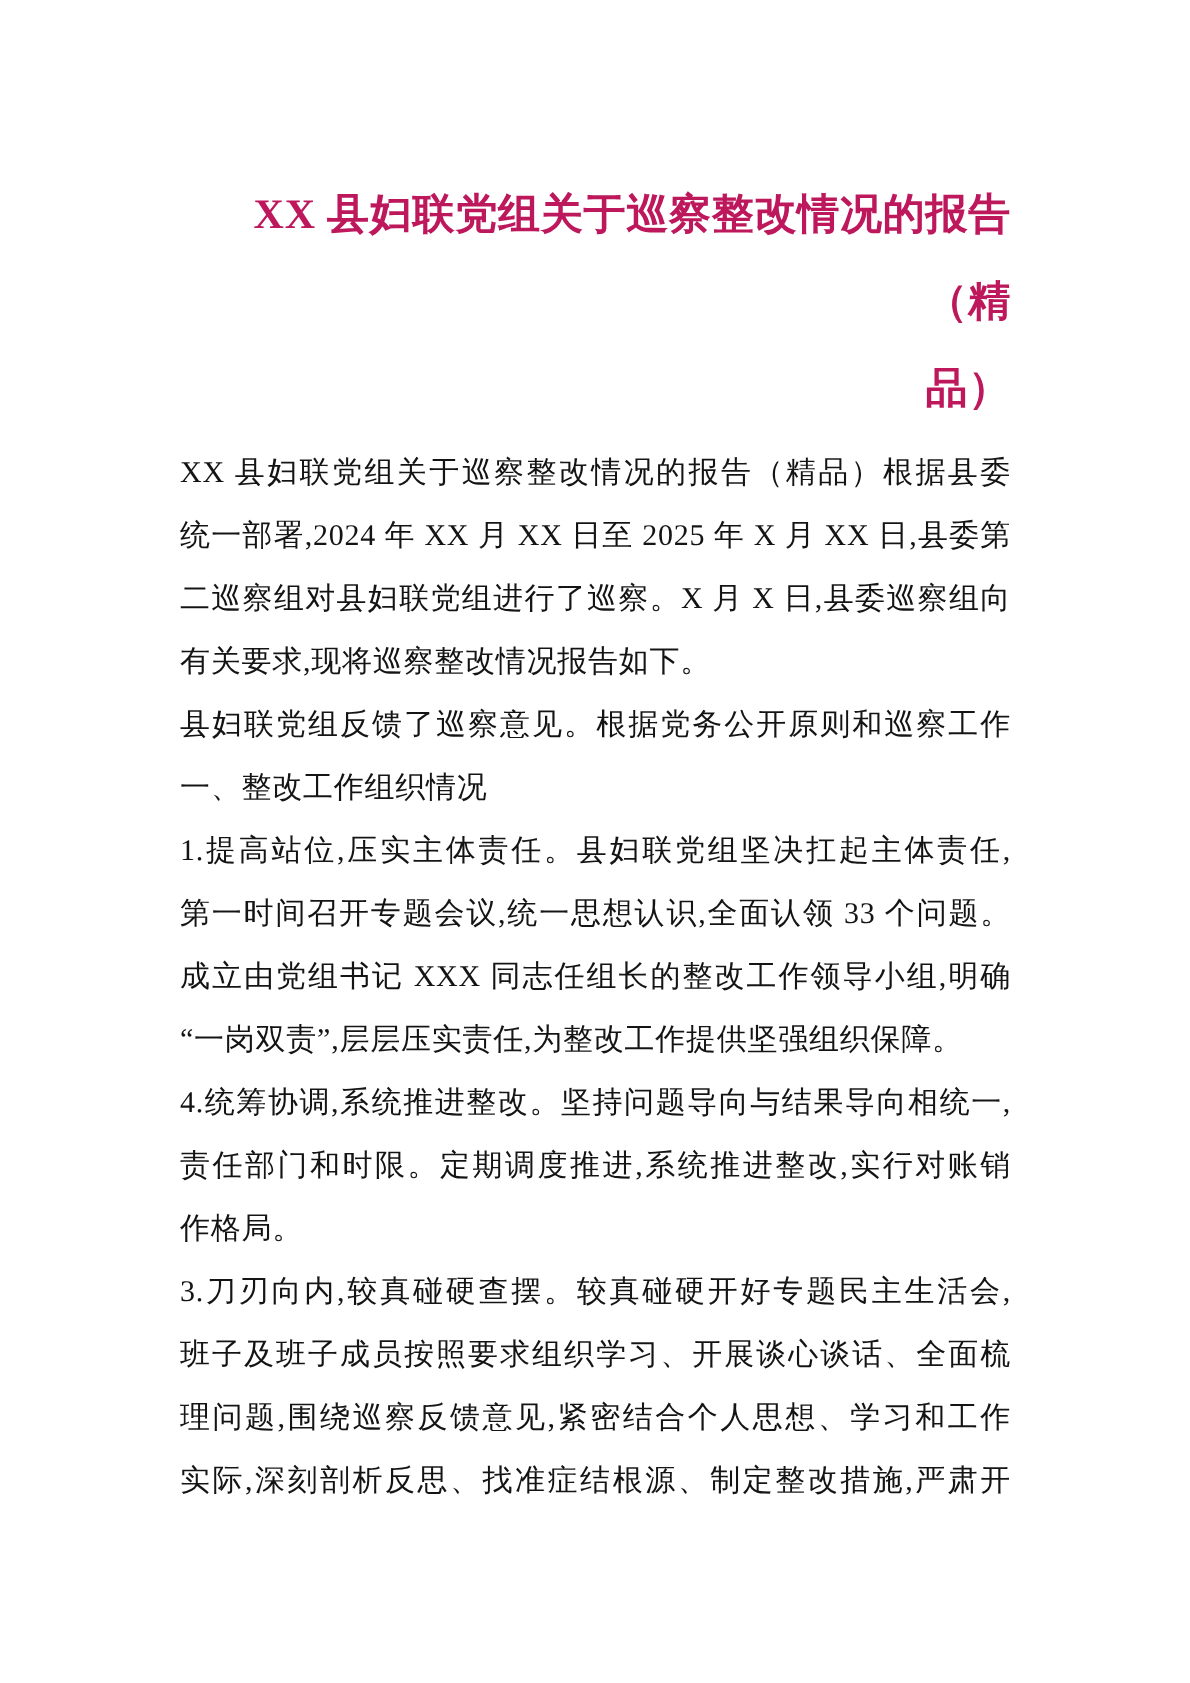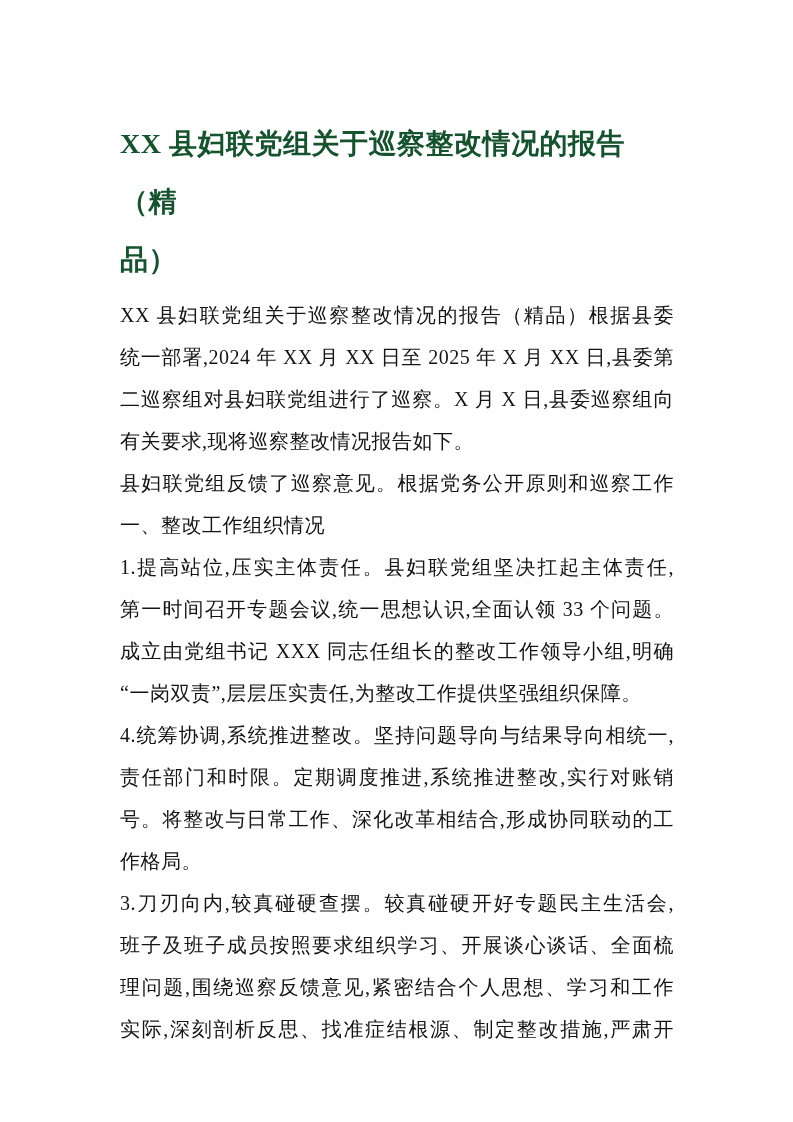--- a/index.html
+++ b/index.html
@@ -16,23 +16,23 @@
     height: 1122px;
     padding: 115px 119px 0 120px;
     overflow: hidden;
     background: #ffffff;
   }
   .title {
     margin: 0;
     font-size: 28px;
     font-weight: 700;
     line-height: 58px;
-    text-align: left;
+    text-align: right;
     letter-spacing: 0.5px;
-    color: #14532d;
+    color: #be185d;
   }
   .body-text {
     margin-top: 5px;
     font-size: 20px;
     line-height: 42px;
     letter-spacing: 0.5px;
     color: #141414;
   }
   .line {
     text-align: justify;
@@ -66,21 +66,20 @@
       </div>
       <div>
         <div class="line fill">1.提高站位,压实主体责任。县妇联党组坚决扛起主体责任,</div>
         <div class="line fill">第一时间召开专题会议,统一思想认识,全面认领 33 个问题。</div>
         <div class="line fill">成立由党组书记 XXX 同志任组长的整改工作领导小组,明确</div>
         <div class="line">“一岗双责”,层层压实责任,为整改工作提供坚强组织保障。</div>
       </div>
       <div>
         <div class="line fill">4.统筹协调,系统推进整改。坚持问题导向与结果导向相统一,</div>
         <div class="line fill">责任部门和时限。定期调度推进,系统推进整改,实行对账销</div>
-        <div class="line fill">号。将整改与日常工作、深化改革相结合,形成协同联动的工</div>
         <div class="line">作格局。</div>
       </div>
       <div>
         <div class="line fill">3.刀刃向内,较真碰硬查摆。较真碰硬开好专题民主生活会,</div>
         <div class="line fill">班子及班子成员按照要求组织学习、开展谈心谈话、全面梳</div>
         <div class="line fill">理问题,围绕巡察反馈意见,紧密结合个人思想、学习和工作</div>
         <div class="line fill">实际,深刻剖析反思、找准症结根源、制定整改措施,严肃开</div>
       </div>
     </div>
 </div>

